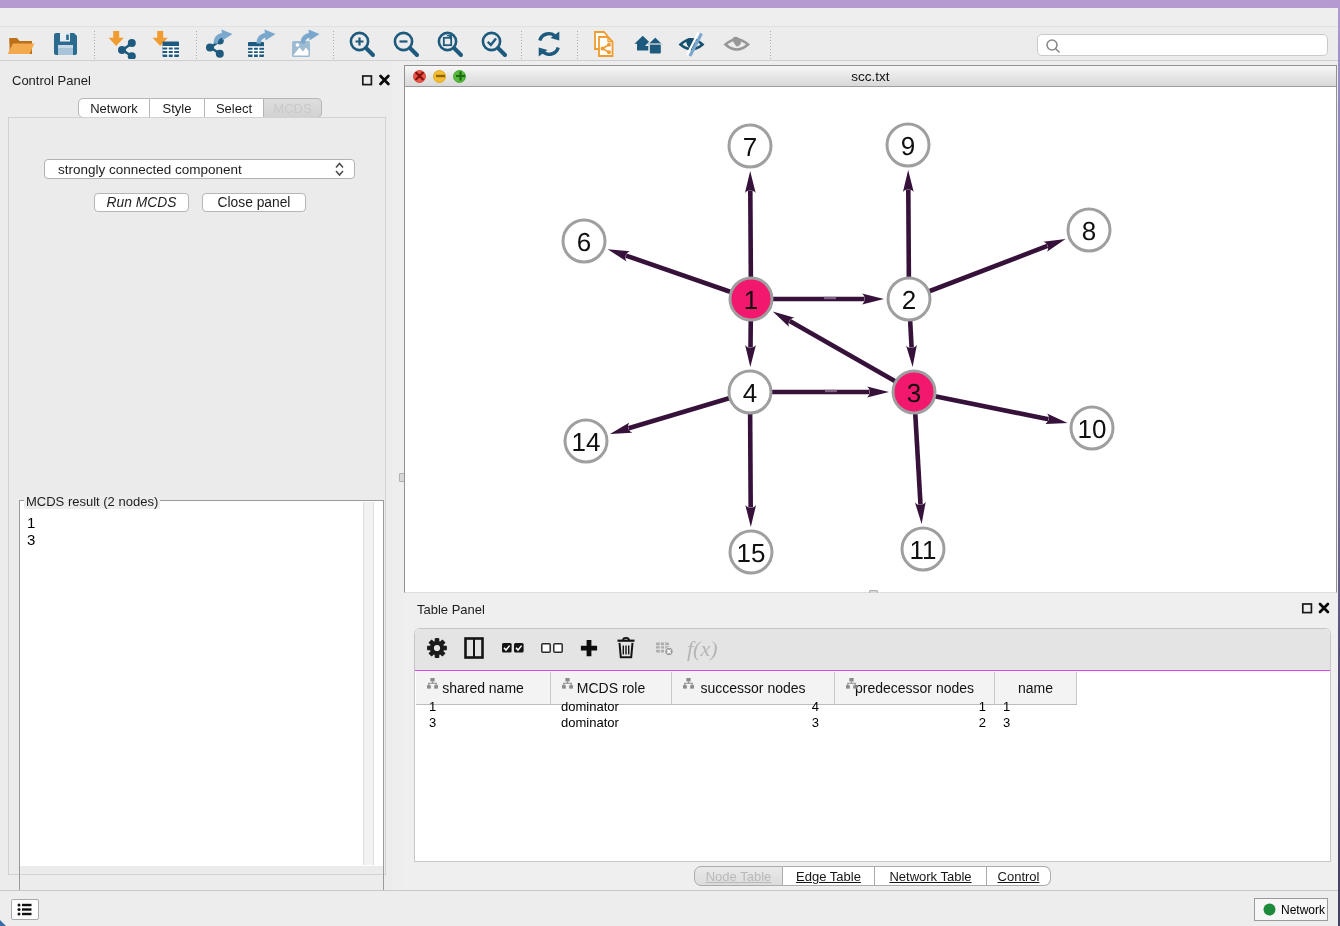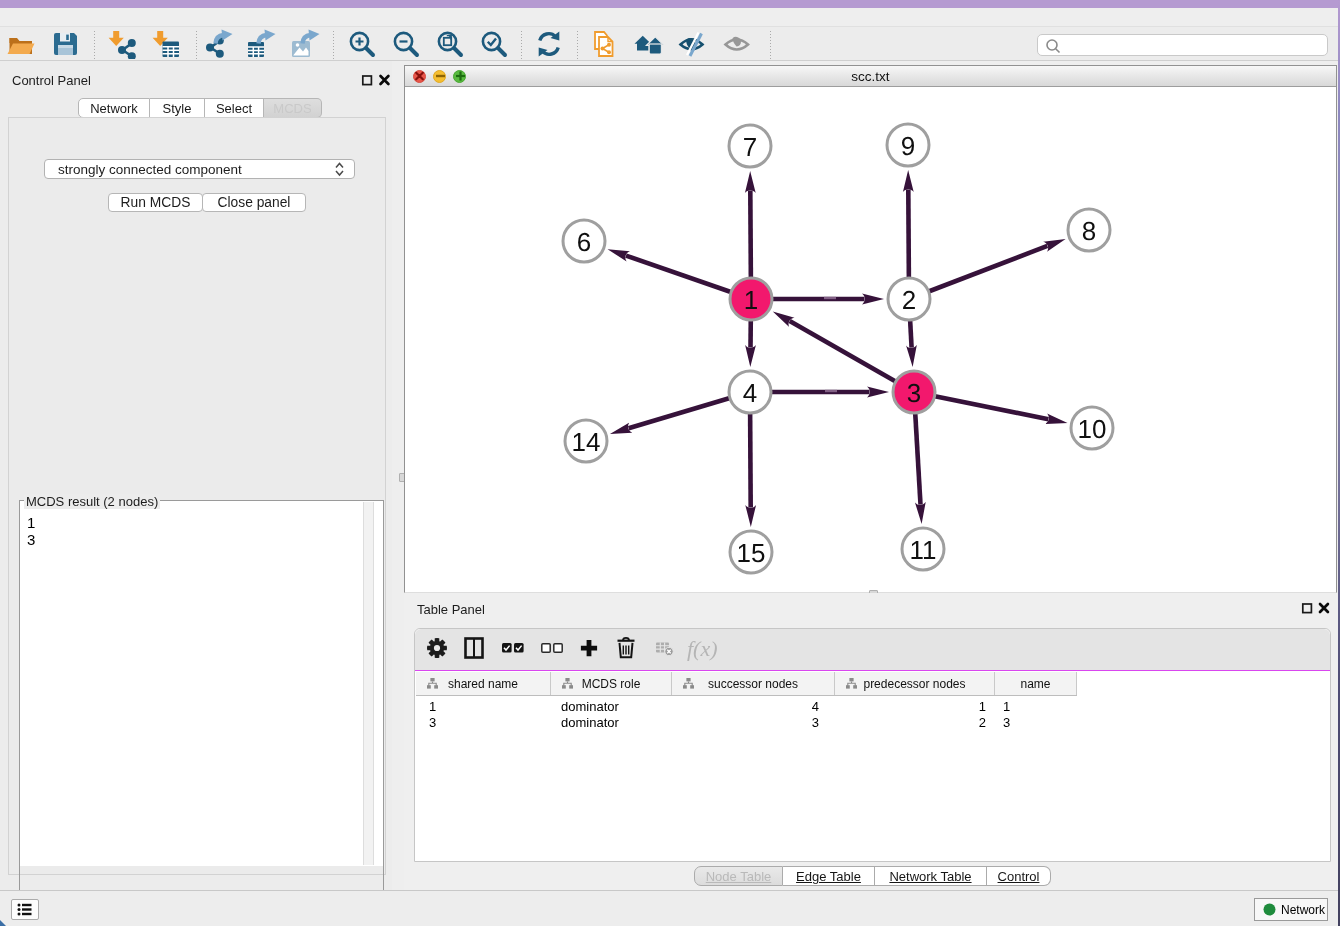--- a/index.html
+++ b/index.html
@@ -66,23 +66,23 @@
 .node-lab { font-size:26px; fill:#101010; font-family:"Liberation Sans",sans-serif; text-rendering:geometricPrecision; }
 #nethandle { position:absolute; left:464px; top:524px; width:9px; height:5px;
   background:#d8d8d8; border:1px solid #b0b0b0; border-radius:1px; }
 
 #tpanel { left:404px; top:593px; width:934px; height:297px; background:#efefef; }
 #tptitle { position:absolute; left:13px; top:9px; font-size:13px; color:#1d1d1d; }
 #tbox { position:absolute; left:10px; top:35px; width:917px; height:234px;
   border:1px solid #c6c6c6; border-radius:6px 6px 0 0; background:#fff; }
 #tbar { position:absolute; left:0; top:0; width:915px; height:42px;
   background:#e4e4e4; border-bottom:1px solid #d946ef; border-radius:6px 6px 0 0; }
-#thead { position:absolute; left:1px; top:43px; width:661px; height:24px;
+#thead { position:absolute; left:1px; top:43px; width:661px; height:33px;
   background:#f3f3f3; border-bottom:1px solid #bdbdbd; display:flex;
-  font-size:12px; color:#111; }
+  font-size:14px; color:#111; }
 .hcell { position:relative; display:flex; align-items:center; justify-content:center;
   border-right:1px solid #c9c9c9; }
 .hcell > svg { position:absolute; left:11px; top:6px; }
 .trow { position:absolute; font-size:13px; color:#000; }
 #tabsrow { position:absolute; left:290px; top:273px; height:20px; display:flex;
   font-size:13px; color:#161616; }
 .btab { background:#fff; border:1px solid #ababab; border-left:none;
   display:flex; align-items:center; justify-content:center;text-decoration:underline; }
 .btab.first { border-left:1px solid #ababab; border-radius:7px 0 0 7px;
   background:linear-gradient(#e9e9e9,#dcdcdc); color:#b9b9b9; }
@@ -233,21 +233,21 @@
       <div class="cptab" style="width:59px">Select</div>
       <div class="cptab dis" style="width:58px">MCDS</div>
     </div>
     <div id="cpcontent"></div>
     <div id="dropdown">strongly connected component
       <svg width="11" height="15" style="position:absolute;right:9px;top:2px">
         <path d="M2 5.5 L5.5 1.5 L9 5.5" fill="none" stroke="#4a4a4a" stroke-width="1.5"></path>
         <path d="M2 9 L5.5 13 L9 9" fill="none" stroke="#4a4a4a" stroke-width="1.5"></path>
       </svg>
     </div>
-    <div class="btn" style="left:108px; top:132px; width:95px;">Run MCDS</div>
+    <div class="btn" style="left:94px; top:132px; width:95px;font-style:italic;">Run MCDS</div>
     <div class="btn" style="left:202px; top:132px; width:104px;">Close panel</div>
     <div id="gbox">
       <div id="gboxfill"></div>
       <div id="gscroll"></div>
       <div id="gboxlabel">MCDS result (2 nodes)</div>
       <div id="gtext">1<br>3</div>
     </div>
   </div>
   <div class="abs" style="left:399px; top:473px; width:7px; height:9px; background:#d8d8d8; border:1px solid #b0b0b0; border-radius:1px;"></div>
   <div id="netwin" class="abs">

